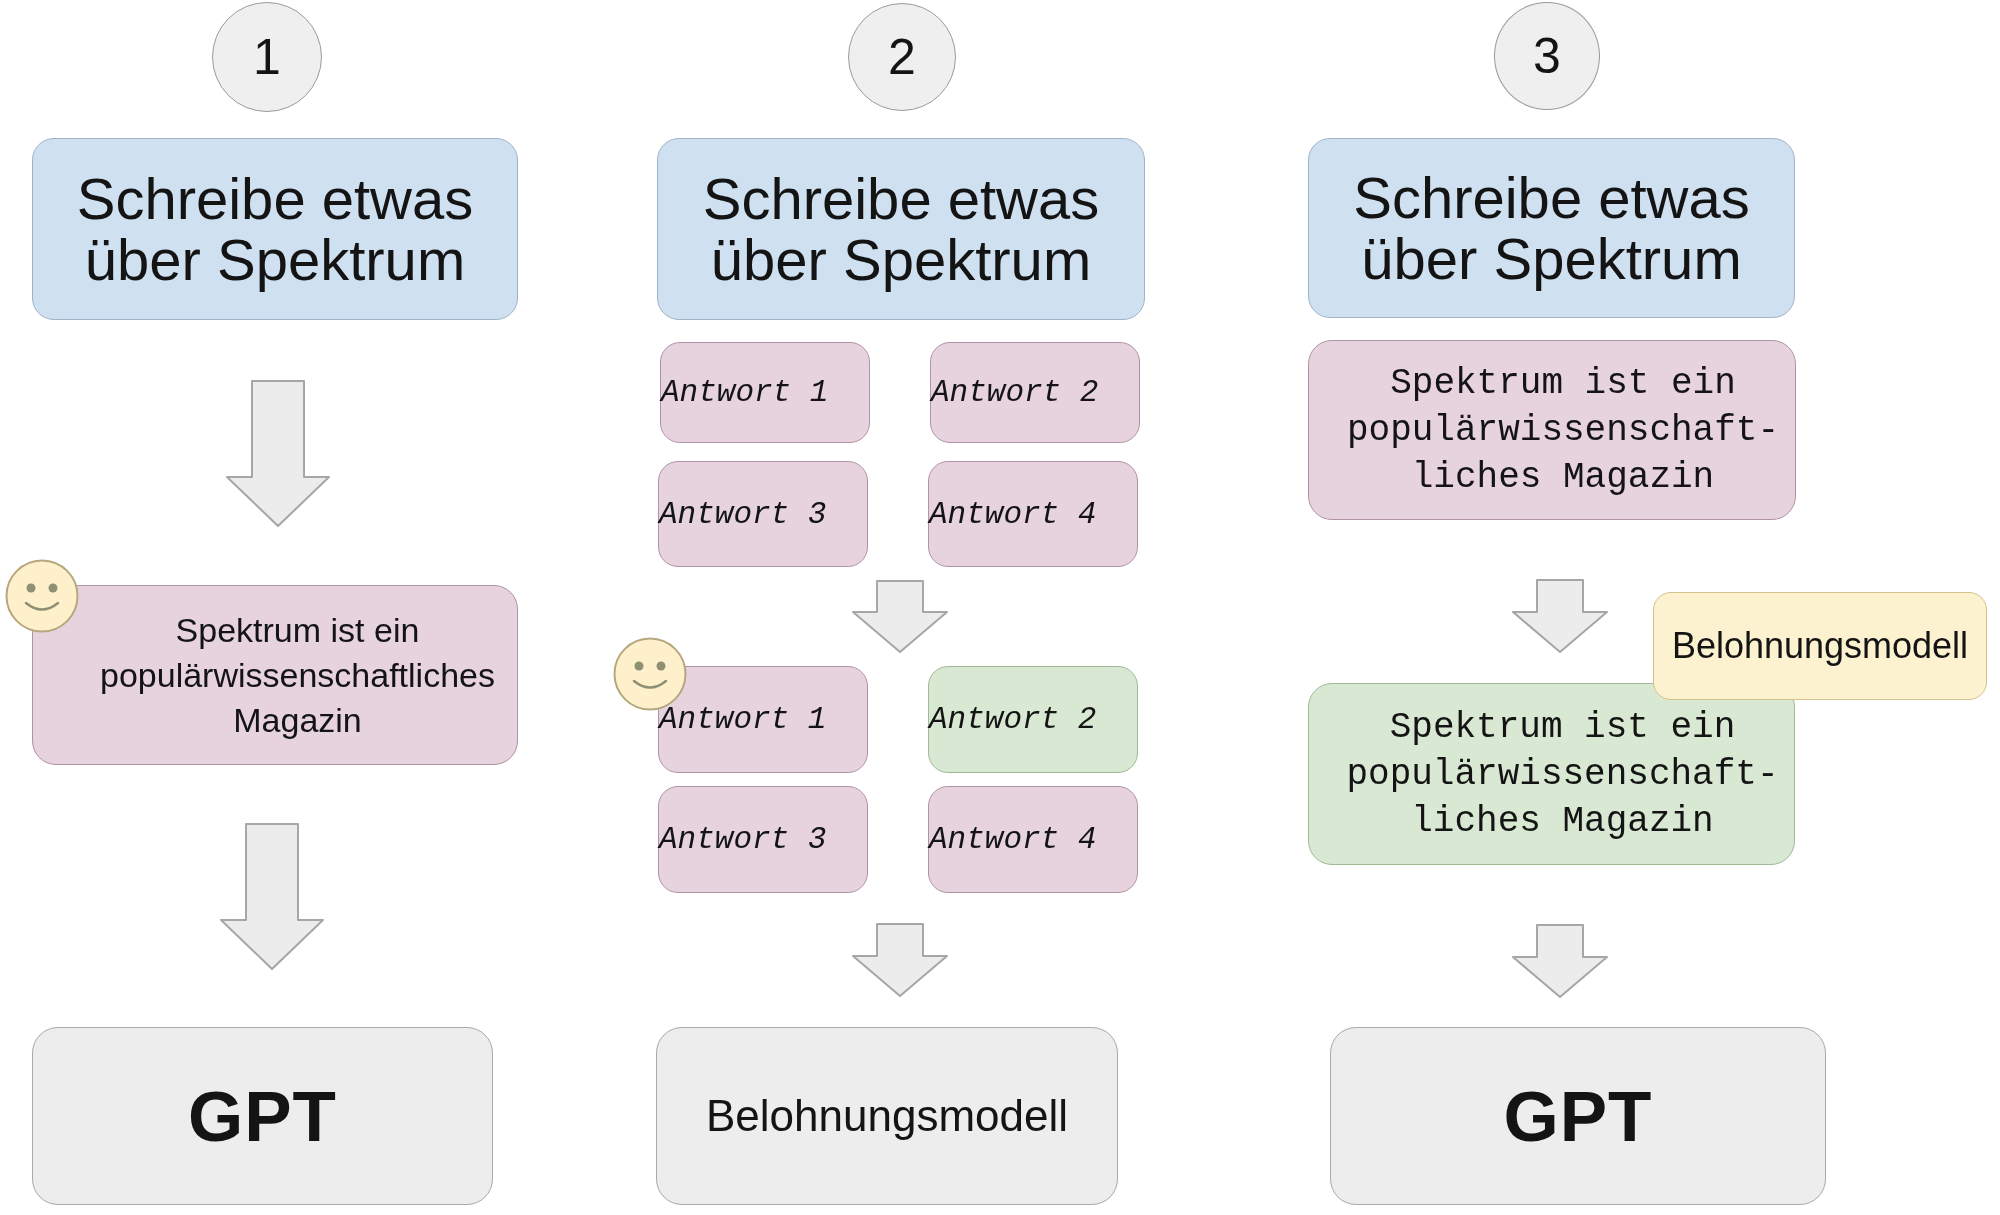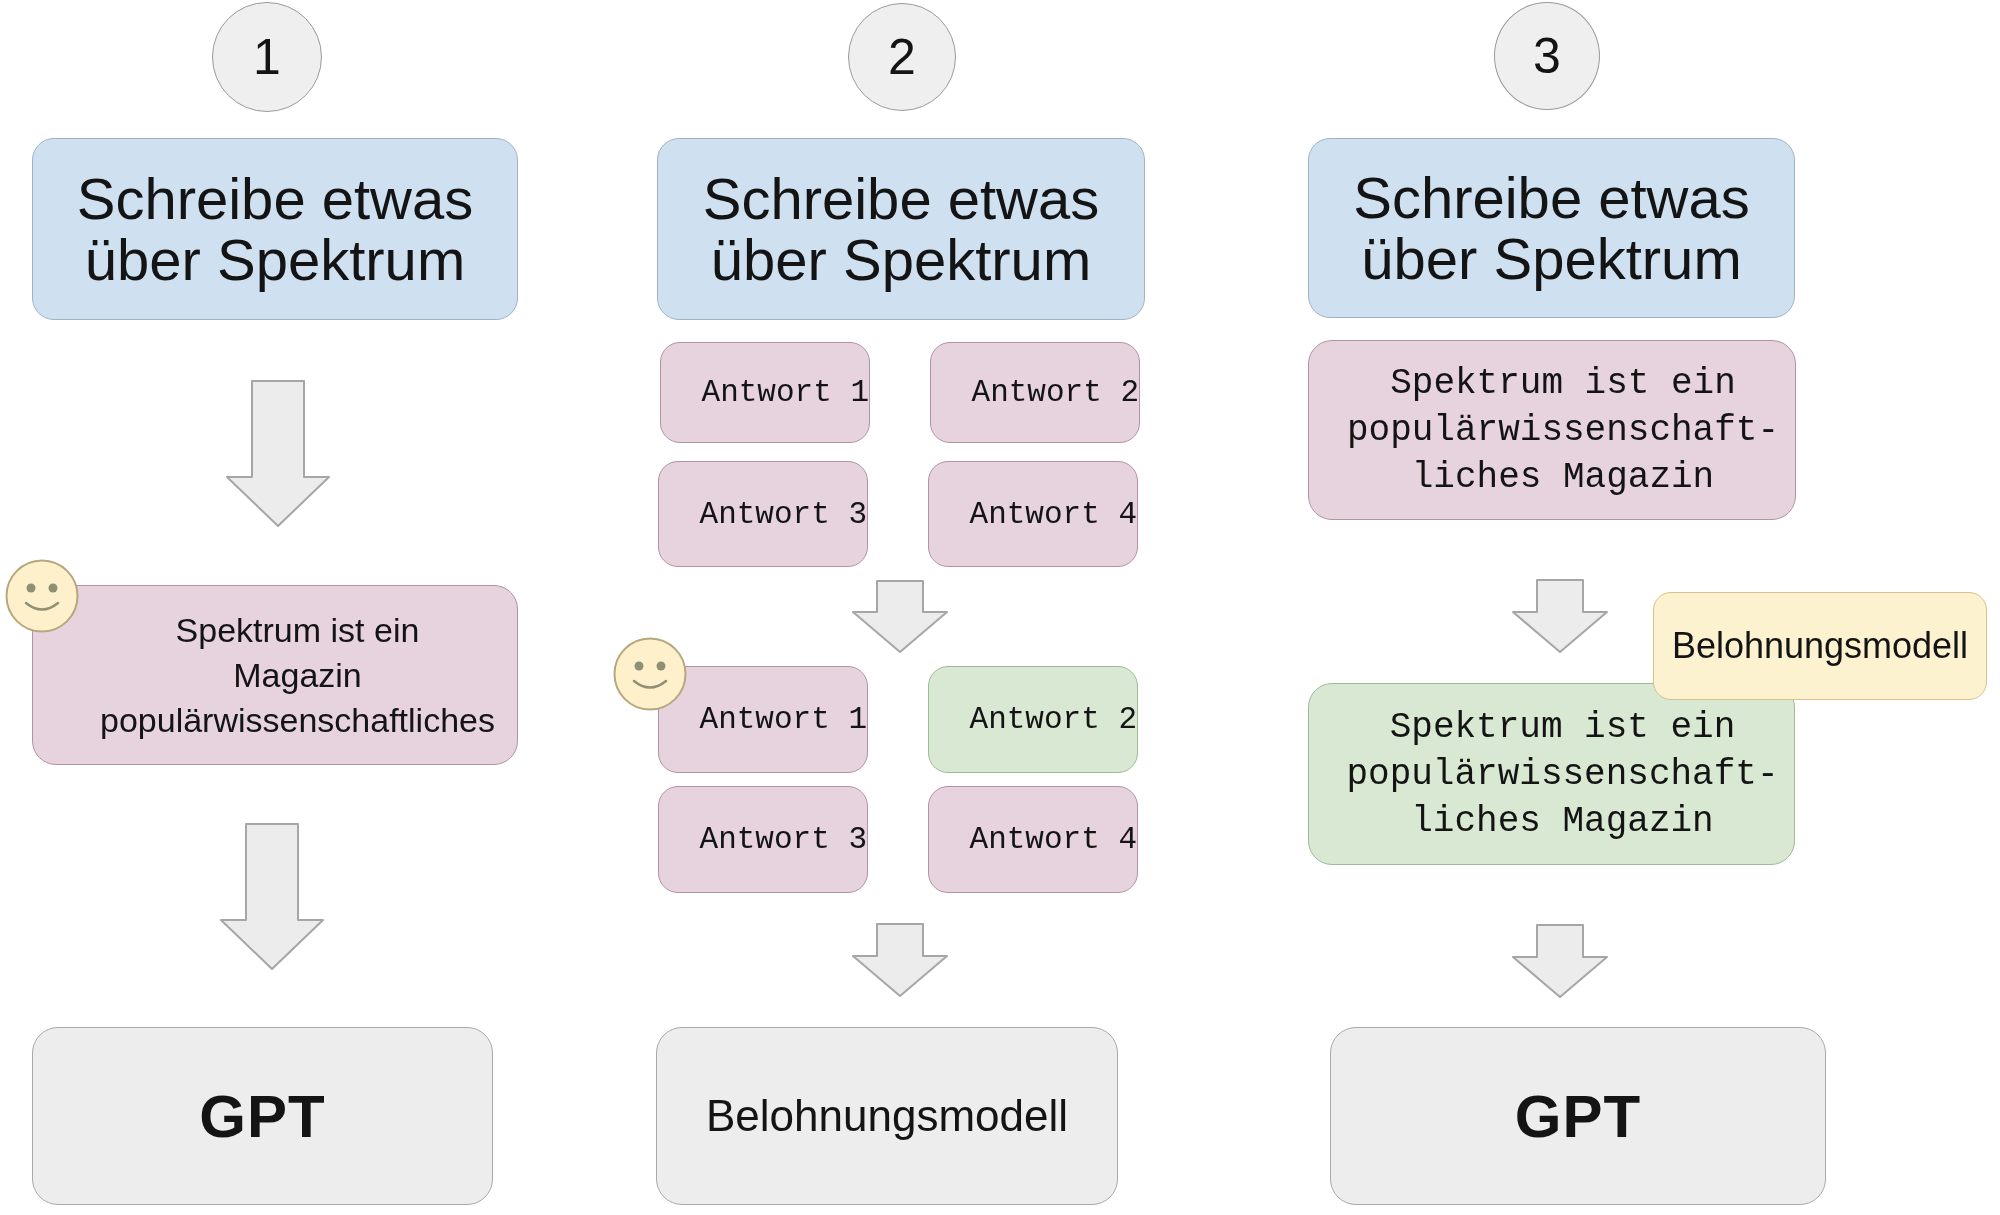--- a/index.html
+++ b/index.html
@@ -40,29 +40,30 @@
   .answer-para{
     font-size:34px; line-height:45px; padding-left:55px; padding-right:10px;
     border-radius:24px;
   }
   .mono-para{
     font-family:"Liberation Mono","DejaVu Sans Mono",monospace;
     font-size:36px; line-height:47px; padding-left:28px; padding-right:6px;
     border-radius:24px;
   }
   .answer-chip{
-    border-radius:20px; align-items:flex-end; text-align:center;
+    border-radius:20px; align-items:flex-start; text-align:center;
     font-family:"Liberation Mono","DejaVu Sans Mono",monospace;
     font-size:31px;
+    font-style:italic;
   }
   .model-box{
     background:var(--model-gray-fill); border:1.5px solid var(--model-gray-border);
     border-radius:26px; align-items:center; text-align:center;
   }
-  .model-gpt{ font-size:60px; font-weight:bold; letter-spacing:1px; }
+  .model-gpt{ font-size:71px; font-weight:bold; letter-spacing:1px; }
   .model-reward{ font-size:44px; }
   .reward-tag{
     background:var(--reward-yellow-fill); border:1.5px solid var(--reward-yellow-border);
     border-radius:18px; align-items:center; text-align:center; font-size:36px;
   }
   .arrow-svg polygon{ fill:var(--arrow-fill); stroke:var(--arrow-border); stroke-width:2; stroke-linejoin:round; }
   .smiley-body{ fill:var(--smiley-fill); stroke:var(--smiley-stroke); stroke-width:2; }
   .smiley-eye{ fill:var(--smiley-feature); }
   .smiley-mouth{ fill:none; stroke:var(--smiley-feature); stroke-width:2.5; stroke-linecap:round; }
 </style>
@@ -79,22 +80,22 @@
     <div>Schreibe etwas</div>
     <div>über Spektrum</div>
   </div>
 
   <svg class="abs arrow-svg" style="left:226px;top:380px;" width="104" height="147" viewBox="0 0 104 147">
     <polygon points="26,1 78,1 78,97 103,97 52,146 1,97 26,97"></polygon>
   </svg>
 
   <div class="abs box pink answer-para" style="left:32px;top:585px;width:486px;height:180px;">
     <div>Spektrum ist ein</div>
+    <div>populärwissenschaftliches</div>
     <div>Magazin</div>
-    <div>populärwissenschaftliches</div>
   </div>
 
   <svg class="abs" style="left:5px;top:559px;" width="74" height="74" viewBox="0 0 74 74">
     <circle class="smiley-body" cx="37" cy="37" r="35.5"></circle>
     <circle class="smiley-eye" cx="26" cy="29" r="4.5"></circle>
     <circle class="smiley-eye" cx="48" cy="29" r="4.5"></circle>
     <path class="smiley-mouth" d="M 21 44 Q 37 57 53 44"></path>
   </svg>
 
   <svg class="abs arrow-svg" style="left:220px;top:823px;" width="104" height="147" viewBox="0 0 104 147">

